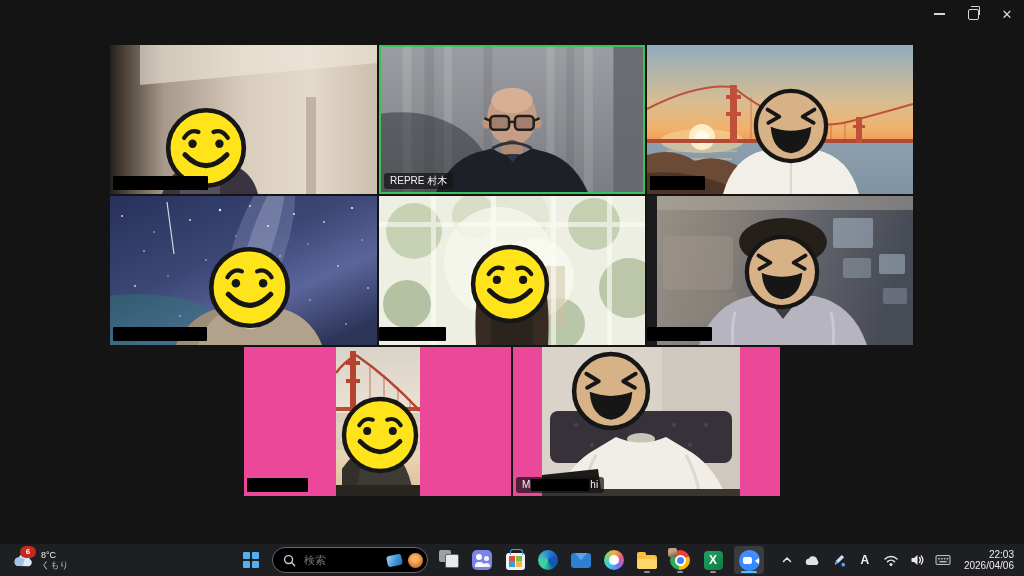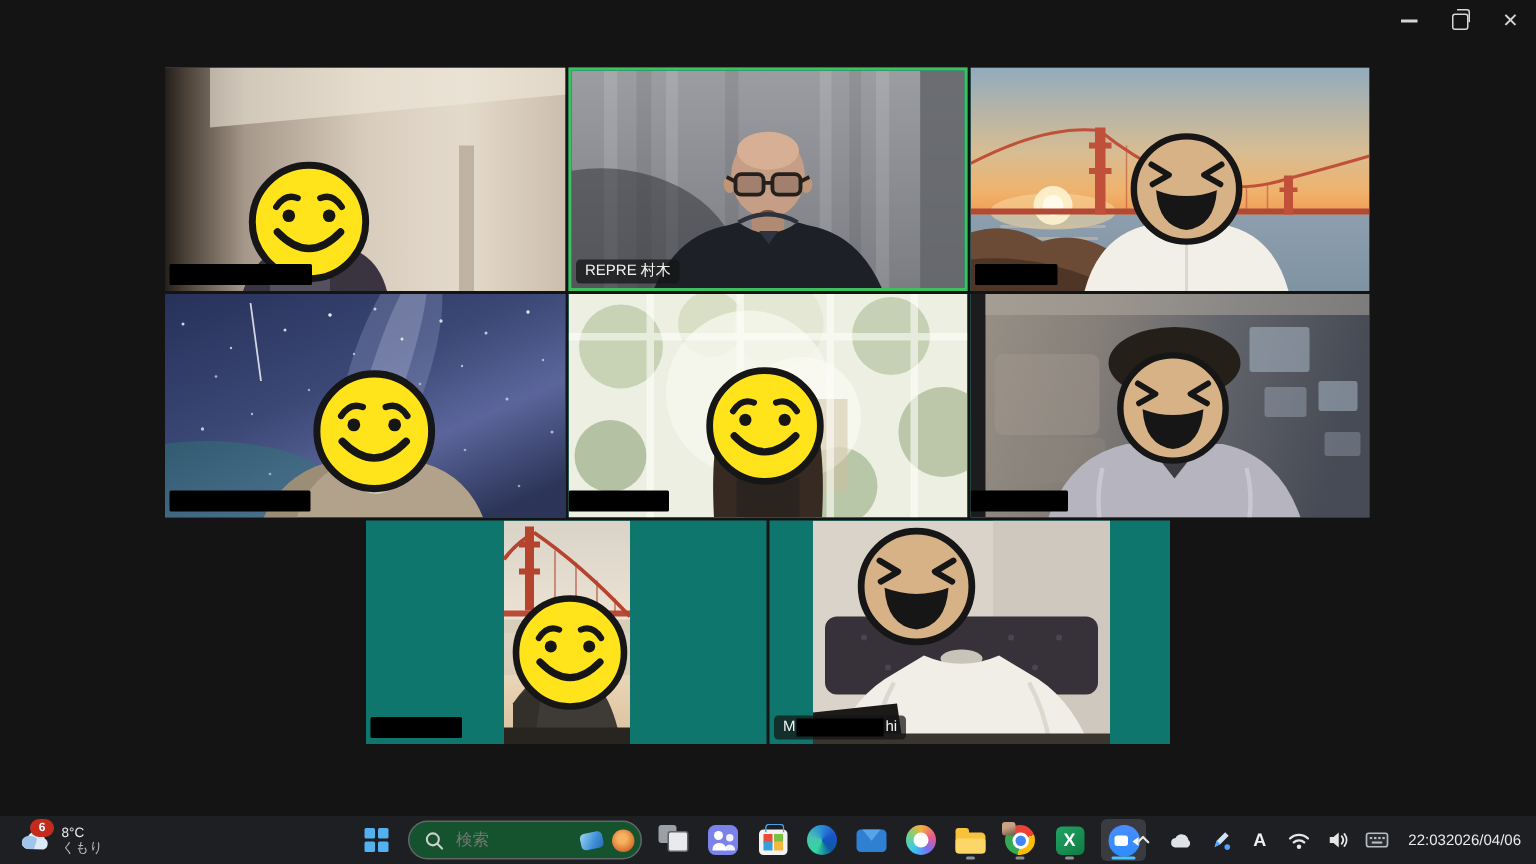--- a/index.html
+++ b/index.html
@@ -9,21 +9,21 @@
   .screen{position:absolute;inset:0;background:#141414;}
 
   
   .winctl{position:absolute;top:0;right:0;display:flex;z-index:30;}
   .wc{width:34px;height:28px;display:flex;align-items:center;justify-content:center;color:#d6d6d6;font-size:13px;}
   .wc .min{display:block;width:11px;height:1.5px;background:#d6d6d6;}
   .wc .rest{display:block;width:9px;height:9px;border:1.3px solid #d6d6d6;border-radius:2px;position:relative;}
   .wc .rest:before{content:"";position:absolute;left:2px;top:-4px;width:8px;height:8px;border:1.3px solid #d6d6d6;border-left:none;border-bottom:none;border-radius:0 2px 0 0;}
 
   
-  .tile{position:absolute;background:#0f766e;overflow:hidden;}
+  .tile{position:absolute;background:#ec4899;overflow:hidden;}
   .tile.active{border:2px solid #3cc15d;box-sizing:border-box;}
   .tile svg.bg{position:absolute;inset:0;width:100%;height:100%;}
   .sticker{position:absolute;z-index:5;}
   .vlabel{position:absolute;left:3px;bottom:3px;z-index:6;background:rgba(20,20,20,.72);
           color:#f2f2f2;font-size:10px;line-height:13px;padding:1px 6px 2px 6px;border-radius:3px;
           display:flex;align-items:center;gap:0;white-space:nowrap;}
   .redact{position:absolute;left:3px;bottom:4px;z-index:7;height:14px;background:#000;border-radius:1px;}
   .redact-inline{display:inline-block;height:12px;background:#000;vertical-align:middle;margin:0 1px;}
   .pvideo{position:absolute;top:0;bottom:0;overflow:hidden;}
   .pvideo svg{position:absolute;inset:0;width:100%;height:100%;}
@@ -39,21 +39,21 @@
   .wtxt .t1{color:#ececec;font-size:9px;}
   .wtxt .t2{color:#bdbdbd;font-size:9px;}
 
   .tb-center{position:absolute;left:50%;top:0;height:32px;transform:translateX(-52%);
              display:flex;align-items:center;gap:9px;}
   .tb-ic{width:24px;height:28px;display:flex;align-items:center;justify-content:center;position:relative;border-radius:4px;}
   .run{position:absolute;bottom:1px;left:50%;transform:translateX(-50%);width:6px;height:2.5px;border-radius:2px;background:#8d9196;}
   .run.active{width:16px;background:#4cc2ff;}
   .startgrid{display:grid;grid-template-columns:7px 7px;grid-template-rows:7px 7px;gap:1.5px;}
   .startgrid i{background:#53b1f0;border-radius:1px;}
-  .searchpill{height:24px;width:140px;border-radius:13px;background:#14532d;border:1px solid #63656a;
+  .searchpill{height:24px;width:140px;border-radius:13px;background:#000000;border:1px solid #63656a;
               display:flex;align-items:center;padding:0 4px 0 10px;gap:6px;}
   .searchpill input{flex:1;min-width:10px;background:transparent;border:none;outline:none;color:#cfcfcf;font-size:11px;
                     font-family:"Liberation Sans","DejaVu Sans",sans-serif;}
   .spimg{width:15px;height:15px;border-radius:50%;flex:0 0 auto;}
   .spimg.blue{border-radius:3px;background:linear-gradient(125deg,#8ec9f0 10%,#3f8fd6 60%,#2a6bb0);transform:rotate(-12deg);height:11px;}
   .spimg.orange{background:radial-gradient(circle at 45% 40%,#f5b25f 25%,#d86f2e 70%,#a84d1e);}
   .tvback{width:12px;height:12px;background:#9aa0a6;border-radius:2px;position:relative;top:-2px;left:-2px;}
   .tvfront{width:12px;height:12px;background:#e8eaed;border-radius:2px;position:absolute;margin:4px 0 0 4px;border:1px solid #5f6368;}
   .chat{width:20px;height:20px;border-radius:5px;background:#7b83eb;position:relative;}
   .chat i{position:absolute;background:#fff;border-radius:50%;}
@@ -82,21 +82,21 @@
   .excel{width:19px;height:19px;border-radius:4px;background:linear-gradient(140deg,#21a366,#107c41);
          color:#fff;font-weight:bold;font-size:12px;display:flex;align-items:center;justify-content:center;}
   .zoombox{width:30px;height:28px;background:#393b40;border-radius:4px;display:flex;align-items:center;justify-content:center;position:relative;}
   .zoomapp{width:21px;height:21px;border-radius:50%;background:linear-gradient(180deg,#4a8cff,#2d8cff);position:relative;}
   .zoomapp:before{content:"";position:absolute;left:4px;top:7.5px;width:9px;height:6.5px;background:#fff;border-radius:2px;}
   .zoomapp:after{content:"";position:absolute;left:13px;top:8px;width:0;height:0;border:3px solid transparent;border-right:4px solid #fff;}
 
   .tray{position:absolute;right:4px;top:0;height:32px;display:flex;align-items:center;gap:8px;padding-right:2px;}
   .tr-ic{width:18px;height:22px;display:flex;align-items:center;justify-content:center;}
   .ime{color:#f0f0f0;font-size:12px;font-weight:bold;}
-  .clock{display:flex;flex-direction:row;align-items:flex-end;line-height:11px;color:#ececec;font-size:10px;padding:0 4px;}
+  .clock{display:flex;flex-direction:column;align-items:flex-end;line-height:11px;color:#ececec;font-size:10px;padding:0 4px;}
 
   .hidden-defs{position:absolute;width:0;height:0;}
 </style>
 </head>
 <body>
 
 <svg class="hidden-defs" aria-hidden="true">
   <defs>
     <symbol id="sym-smile" viewBox="0 0 100 100">
       <circle cx="50" cy="50" r="45" fill="#ffe31b" stroke="#161616" stroke-width="5.5"></circle>

